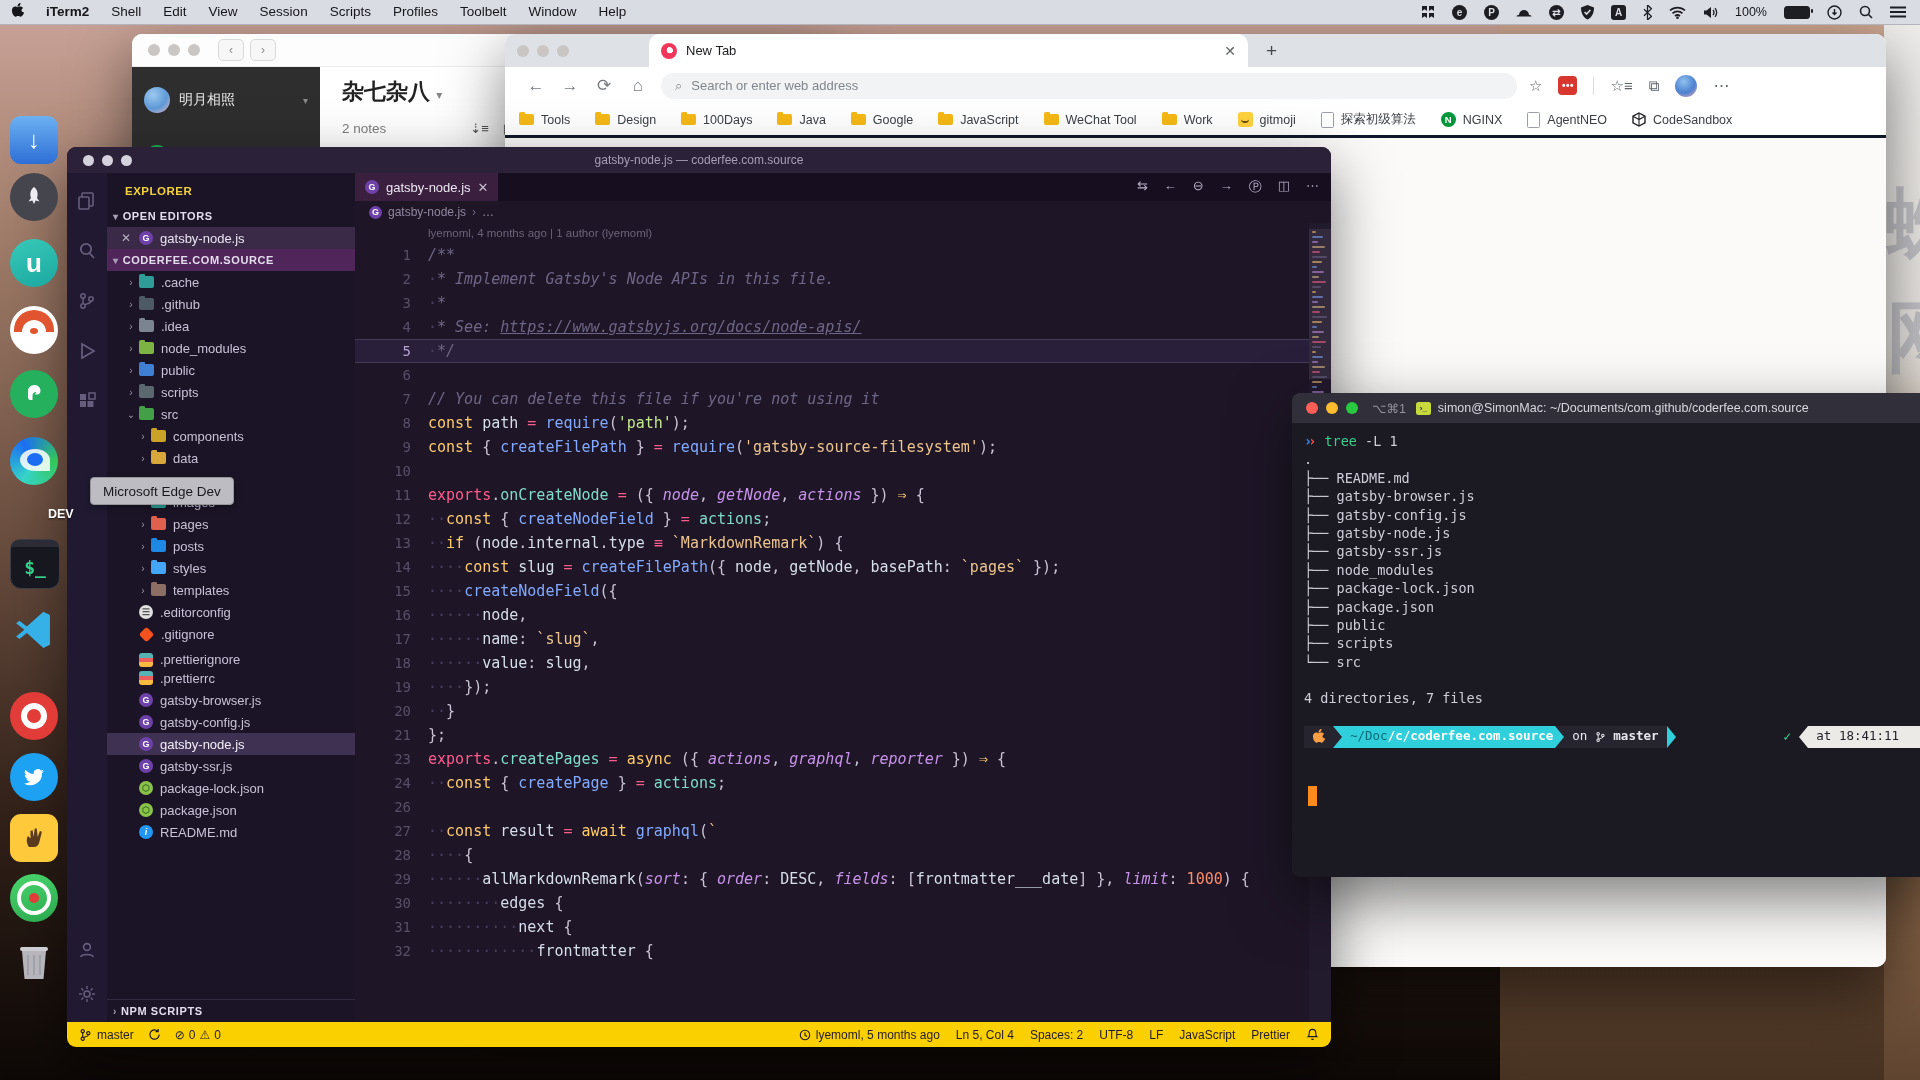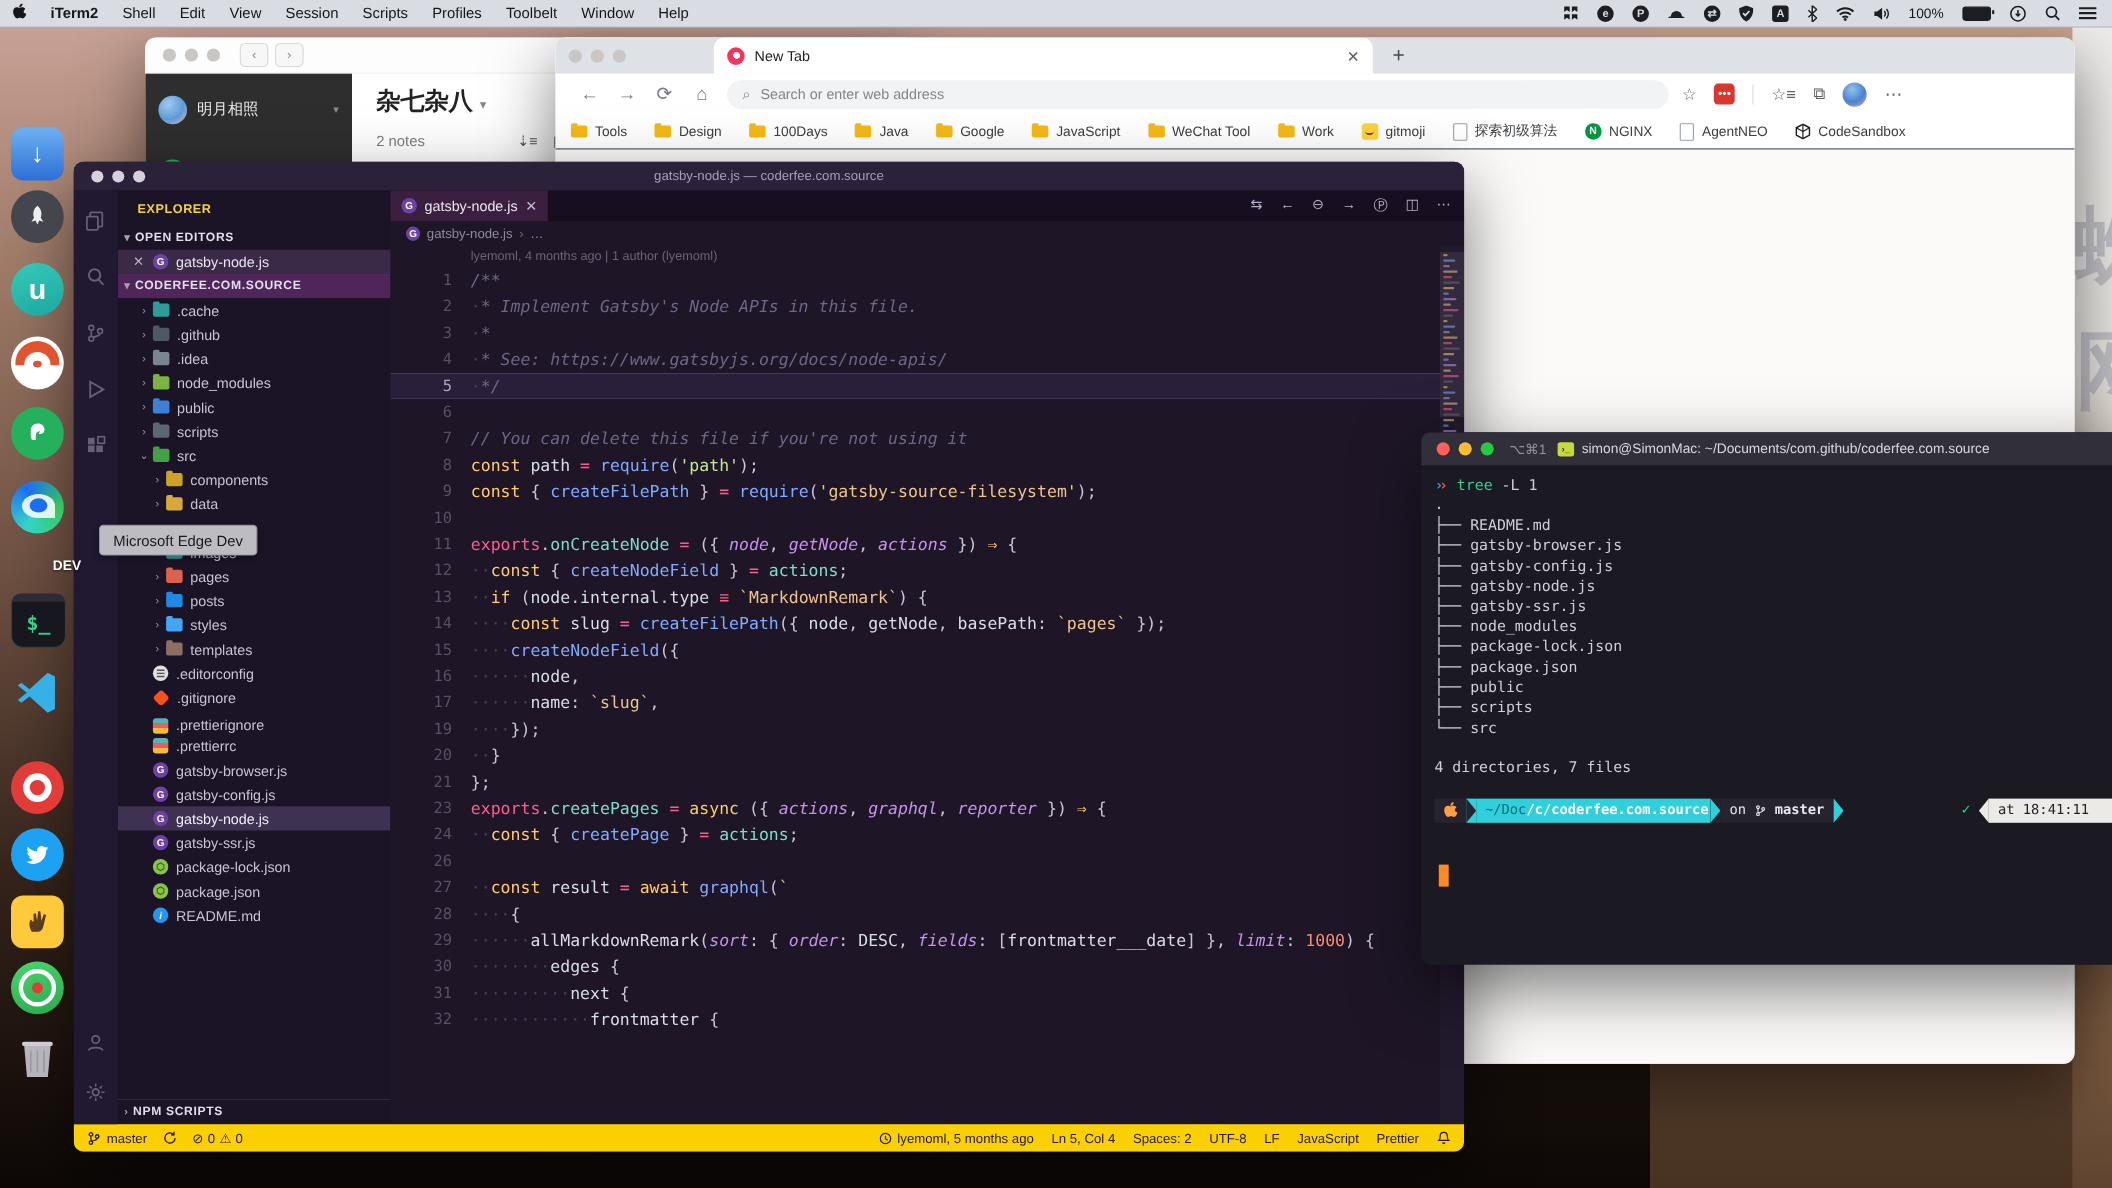--- a/index.html
+++ b/index.html
@@ -72,21 +72,21 @@
   .nav-ic{color:#777b80;font-size:17px;width:34px;text-align:center;}
   #addressbar{flex:0 0 auto;width:828px;height:26px;margin-left:6px;background:#f1f3f4;border-radius:14px;
     display:flex;align-items:center;padding:0 14px;color:#80868b;font-size:13px;gap:9px;}
   #addressbar .mag{font-size:13px;color:#80868b;}
   #tb-right{display:flex;align-items:center;gap:16px;margin-left:12px;color:#5f6368;}
   .ext-red{width:19px;height:19px;border-radius:4px;background:#d7372f;color:#fff;font-size:10px;font-weight:700;
     display:inline-flex;align-items:center;justify-content:center;letter-spacing:.5px;}
   .vsep{width:1px;height:18px;background:#dadce0;}
   .avatar-br{width:22px;height:22px;border-radius:50%;
     background:radial-gradient(circle at 40% 30%,#8fc1ee 0%,#4d82cf 55%,#eaa9bd 100%);}
-  #bookmarks{height:31px;background:#fff;border-bottom:1px solid #0f172a;display:flex;align-items:center;
+  #bookmarks{height:31px;background:#fff;border-bottom:3px solid #0f172a;display:flex;align-items:center;
     padding-left:14px;gap:25px;font-size:12.5px;color:#3c4043;}
   .bm{display:flex;align-items:center;gap:7px;white-space:nowrap;}
   .bm-folder{width:15px;height:11px;background:#f5b915;border-radius:1.5px 2px 2px 2px;position:relative;}
   .bm-folder:before{content:"";position:absolute;left:0;top:-2.5px;width:6px;height:3px;background:#f5b915;border-radius:2px 1px 0 0;}
   .bm-page{width:11px;height:14px;background:#fff;border:1.5px solid #9aa0a6;border-radius:1.5px;}
   .bm-emoji{width:15px;height:15px;border-radius:3px;background:#ffd23e;position:relative;}
   .bm-emoji:after{content:"";position:absolute;left:3px;top:4px;width:8px;height:5px;
     border-bottom:2px solid #6b4b12;border-radius:0 0 6px 6px;}
   .bm-nginx{width:15px;height:15px;border-radius:50%;background:#009639;color:#fff;font-size:9.5px;font-weight:700;
     display:inline-flex;align-items:center;justify-content:center;}
@@ -126,21 +126,21 @@
   #breadcrumb{height:22px;display:flex;align-items:center;font-size:12px;color:#8f879d;padding-left:14px;gap:6px;flex:0 0 auto;}
   #code{flex:1;position:relative;font-family:"DejaVu Sans Mono","Liberation Mono",monospace;
     font-size:15px;line-height:24px;overflow:hidden;}
   #codelens{height:20px;line-height:20px;font-size:11.5px;color:#6b6378;padding-left:73px;font-family:"Liberation Sans",sans-serif;}
   .cl{height:24px;display:flex;position:relative;}
   .cl .gut{width:56px;flex:0 0 auto;text-align:right;color:#584f66;padding-right:17px;font-size:14px;}
   .cl.cur{background:#2a1f3a;box-shadow:0 -1px 0 #453a58 inset,0 1px 0 #453a58 inset;}
   .cl.cur .gut{color:#b5a3cc;}
   .cl .src{white-space:pre;}
   .tk-c{color:#6d6686;font-style:italic;}
-  .tk-lk{color:#6d6686;font-style:italic;}
+  .tk-lk{color:#6d6686;font-style:italic;text-decoration:underline;}
   .tk-k{color:#ffcb6b;}
   .tk-o{color:#ff5c8d;}
   .tk-f{color:#82aaff;}
   .tk-p{color:#7fdbca;}
   .tk-v{color:#d6deeb;}
   .tk-pr{color:#c792ea;font-style:italic;}
   .tk-s1{color:#c3e88d;}
   .tk-s2{color:#ecc48d;}
   .tk-pt{color:#c9c4d6;}
   .tk-ar{color:#ffcb6b;}
@@ -613,20 +613,24 @@
                 <span class="gut">15</span>
                 <span class="src"><span class="tk-ind">····</span><span class="tk-f">createNodeField</span><span class="tk-pt">({</span></span>
               </div>
               <div class="cl">
                 <span class="gut">16</span>
                 <span class="src"><span class="tk-ind">······</span><span class="tk-v">node</span><span class="tk-pt">,</span></span>
               </div>
               <div class="cl">
                 <span class="gut">17</span>
                 <span class="src"><span class="tk-ind">······</span><span class="tk-v">name</span><span class="tk-pt">:</span><span class="tk-s2"> `slug`</span><span class="tk-pt">,</span></span>
+              </div>
+              <div class="cl">
+                <span class="gut">18</span>
+                <span class="src"><span class="tk-ind">······</span><span class="tk-v">value</span><span class="tk-pt">:</span><span class="tk-v"> slug</span><span class="tk-pt">,</span></span>
               </div>
               <div class="cl">
                 <span class="gut">19</span>
                 <span class="src"><span class="tk-ind">····</span><span class="tk-pt">});</span></span>
               </div>
               <div class="cl">
                 <span class="gut">20</span>
                 <span class="src"><span class="tk-ind">··</span><span class="tk-pt">}</span></span>
               </div>
               <div class="cl">

